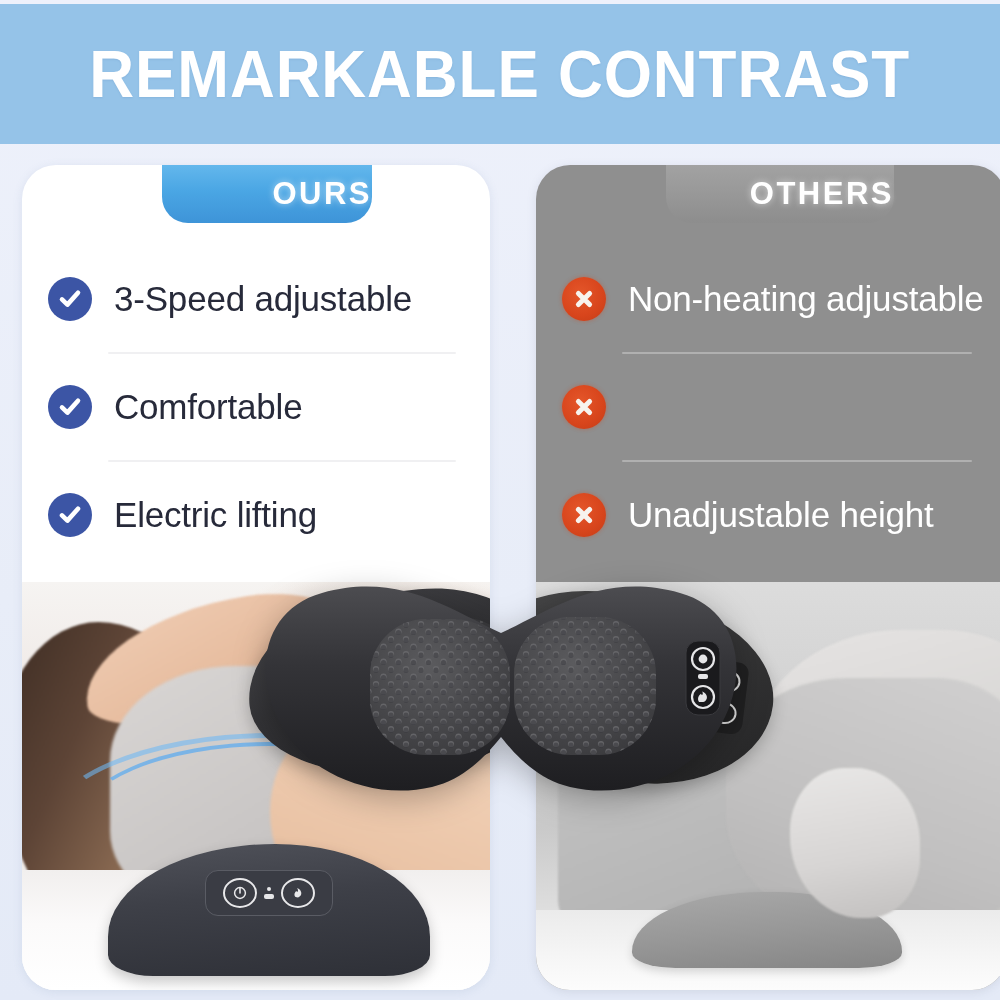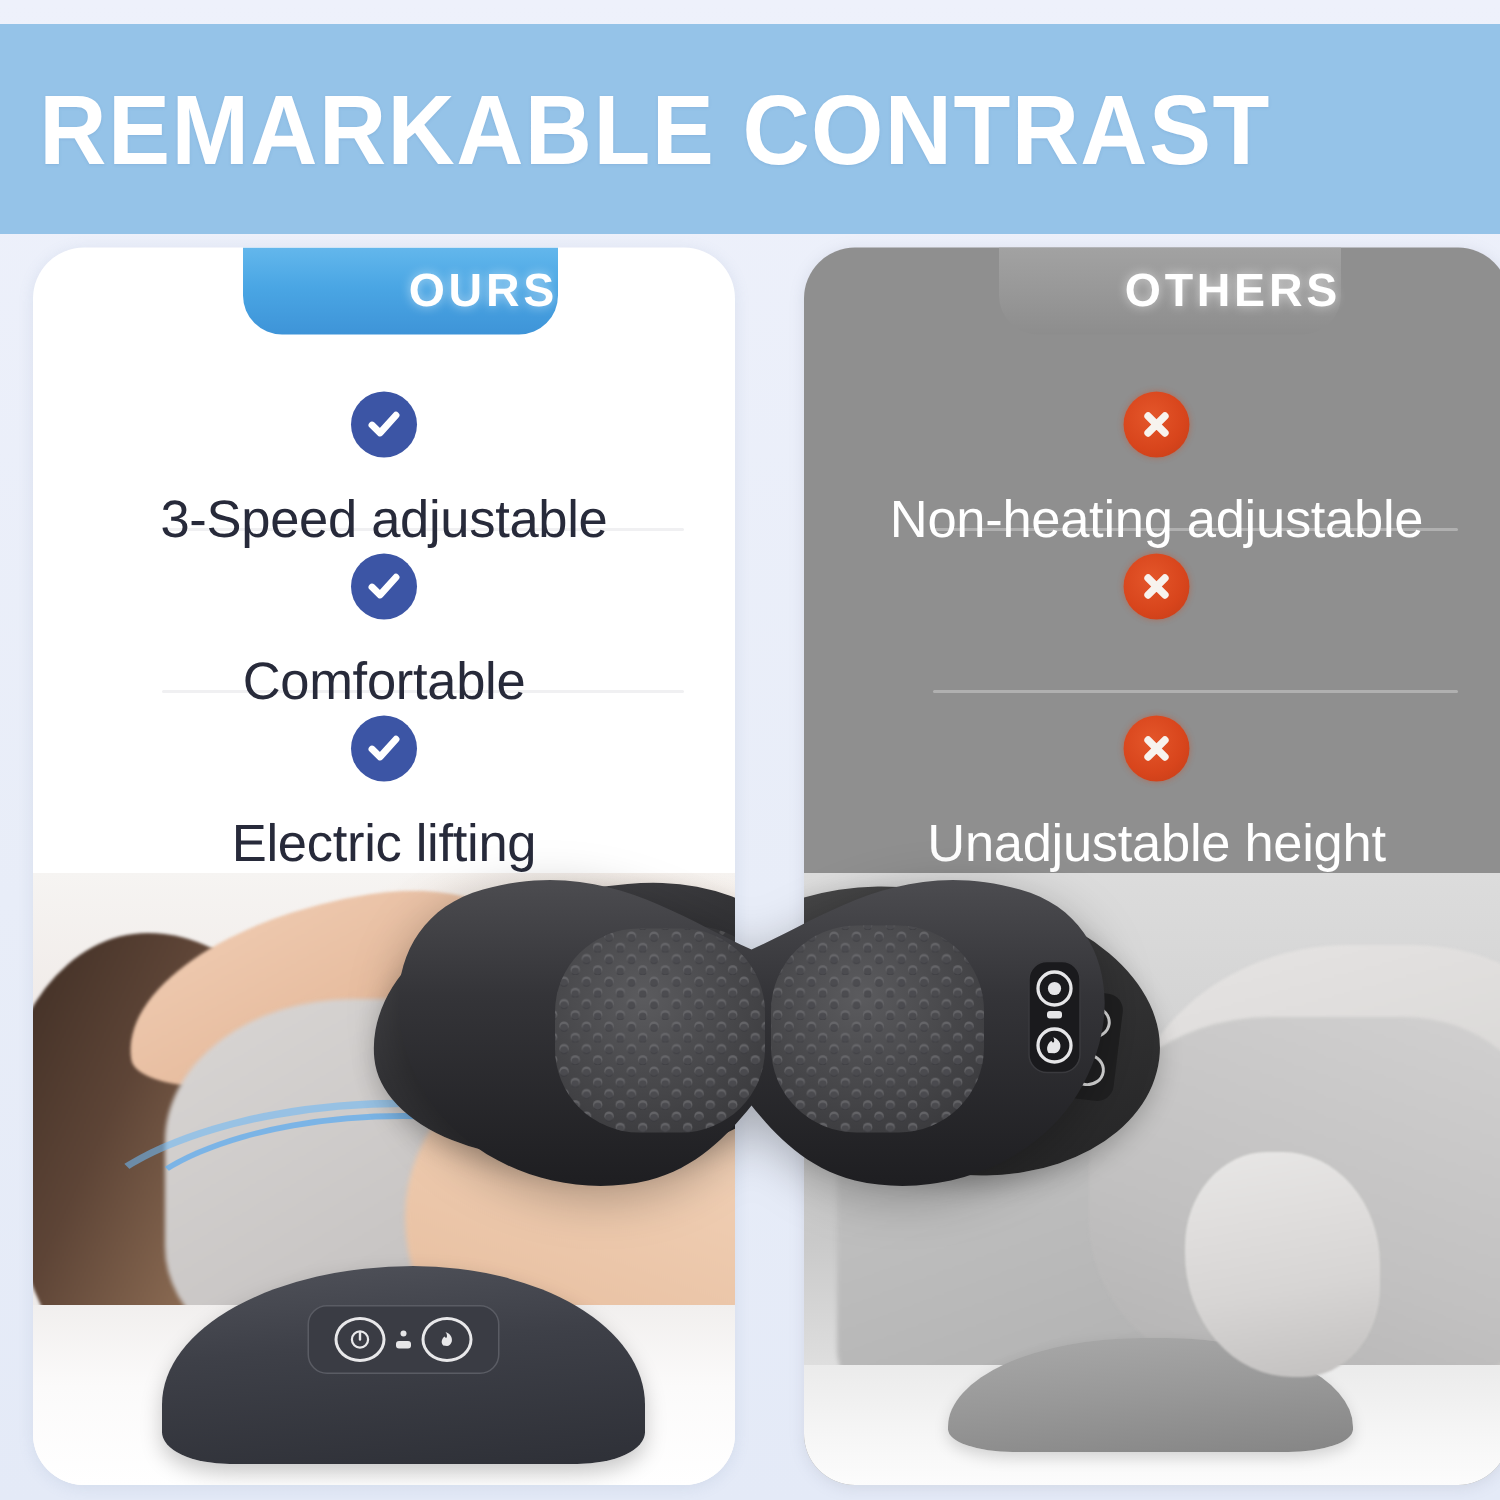--- a/index.html
+++ b/index.html
@@ -10,24 +10,24 @@
     overflow: hidden;
   }
   #page {
     position: relative;
     width: 1000px; height: 1000px;
     background: linear-gradient(180deg, #eef1fb 0%, #e8edf8 60%, #e4eaf7 100%);
   }
 
   
   .header-band {
-    position: absolute; left: 0; top: 16px;
+    position: absolute; left: 0; top: 4px;
     width: 1000px; height: 140px;
     background: #95c3e8;
-    display: flex; align-items: center; justify-content: flex-start;
+    display: flex; align-items: center; justify-content: center;
   }
   .header-title {
     color: #ffffff;
     font-size: 66px;
     font-weight: 700;
     letter-spacing: 1px;
     transform: scaleX(0.94);
     text-align: center;
     line-height: 1;
     white-space: nowrap;
@@ -89,21 +89,20 @@
     position: absolute;
     left: 0; top: 96px;
     width: 100%;
     padding: 0 26px;
   }
   .feature-row {
     display: flex;
     align-items: center;
     height: 76px;
     gap: 22px;
-    flex-direction: column;
   }
   .divider {
     height: 2px;
     margin: 15px 8px 15px 60px;
     border-radius: 1px;
   }
   .divider-ours { background: #f0f0f2; }
   .divider-others { background: rgba(255,255,255,0.30); }
 
   .badge {

